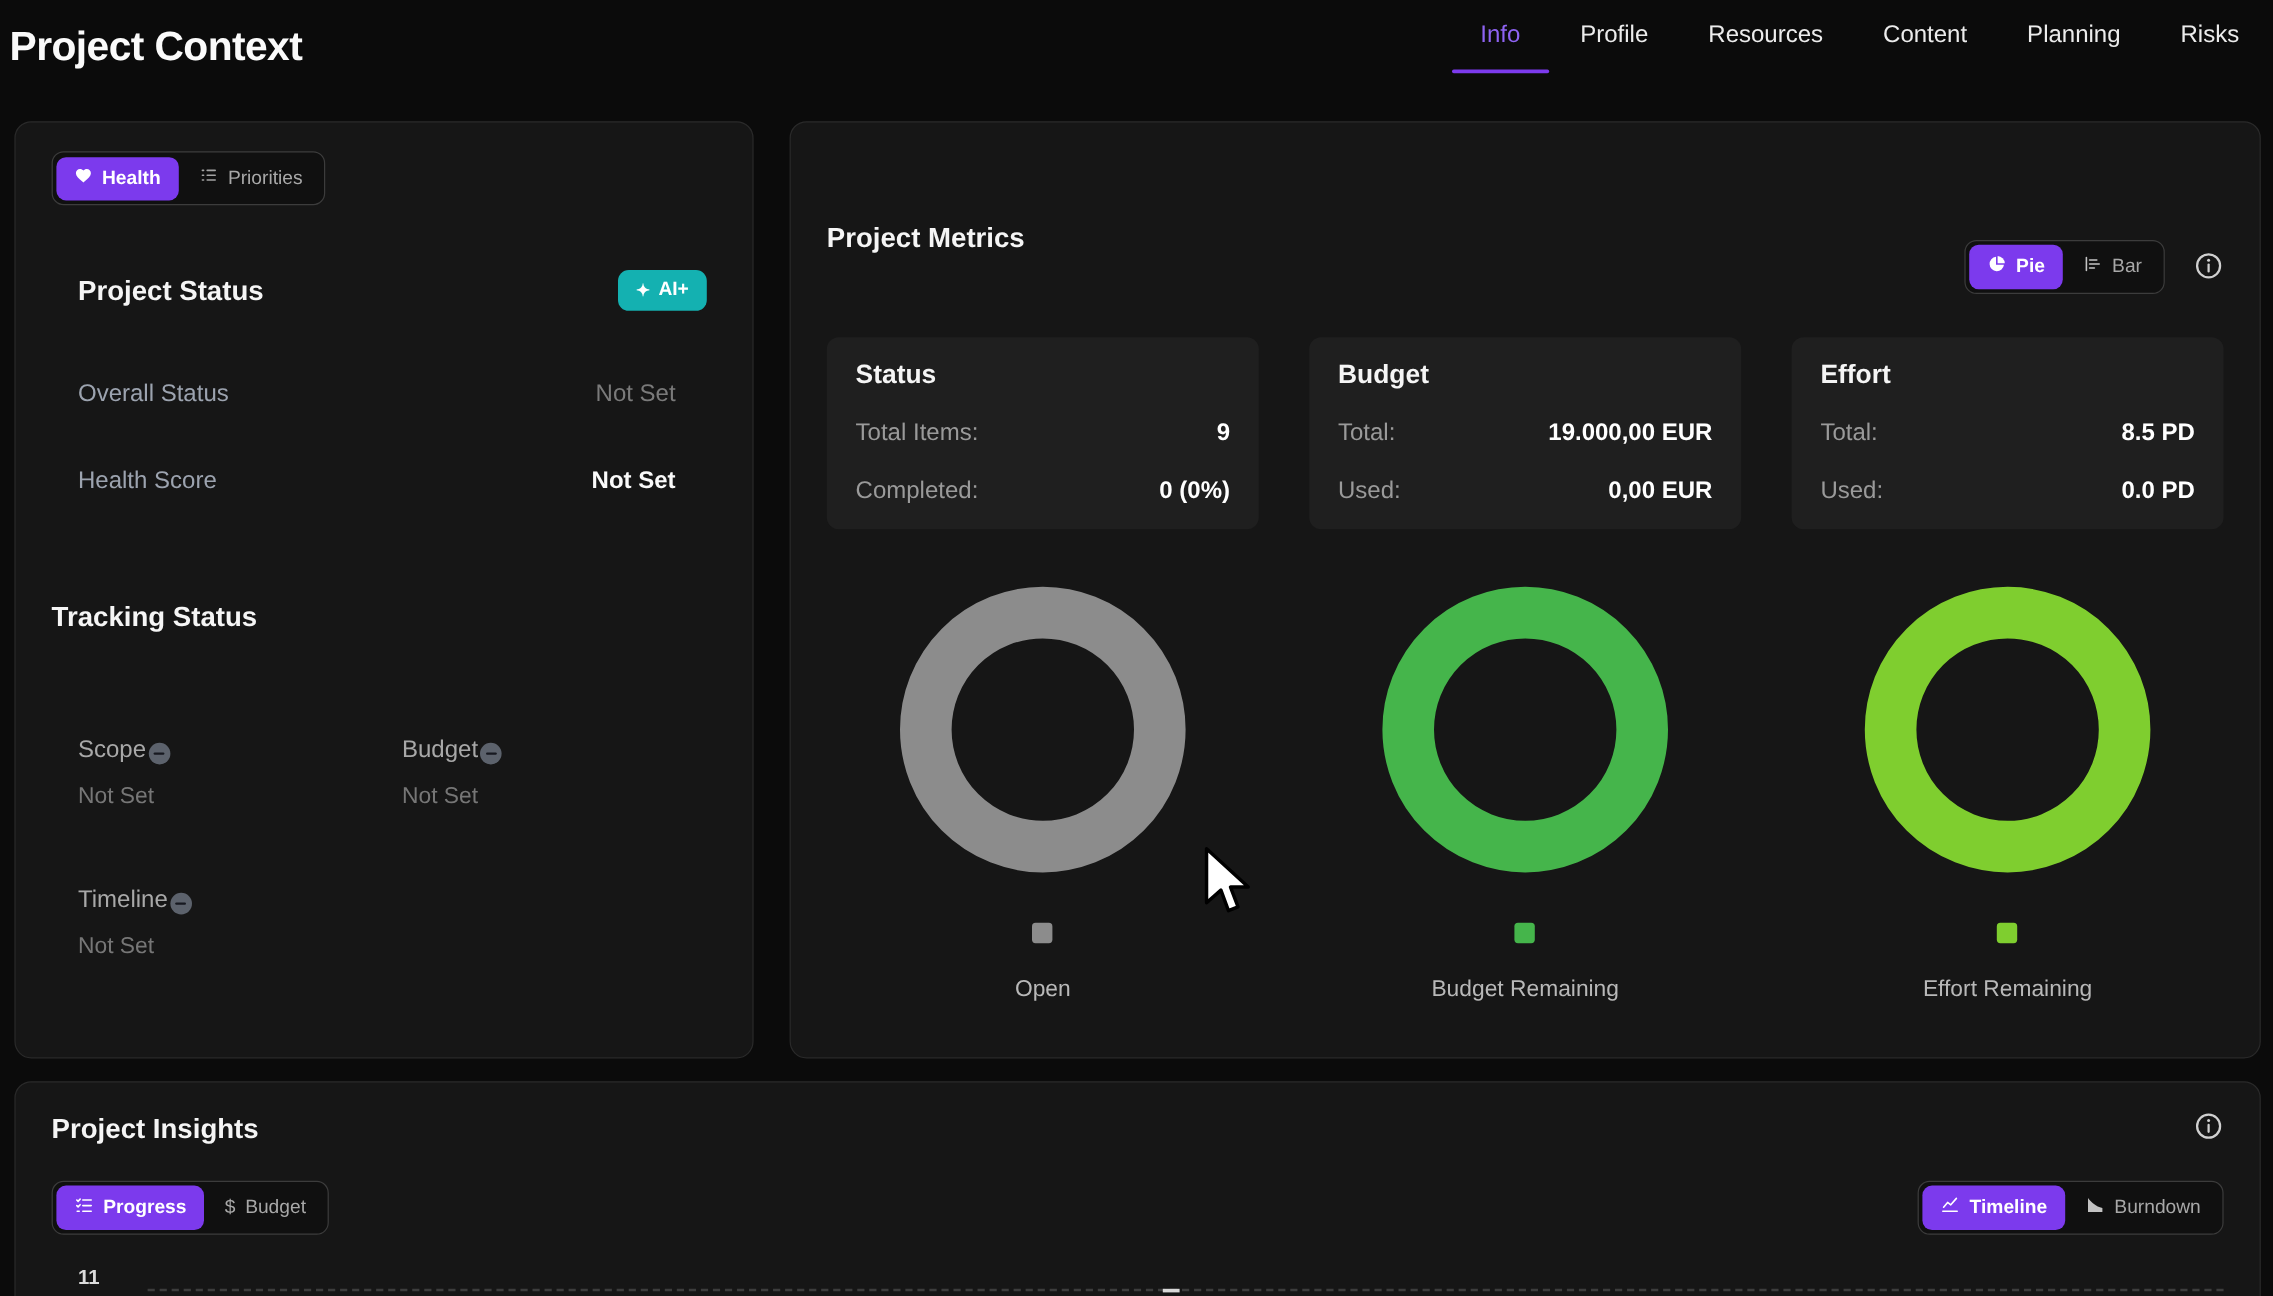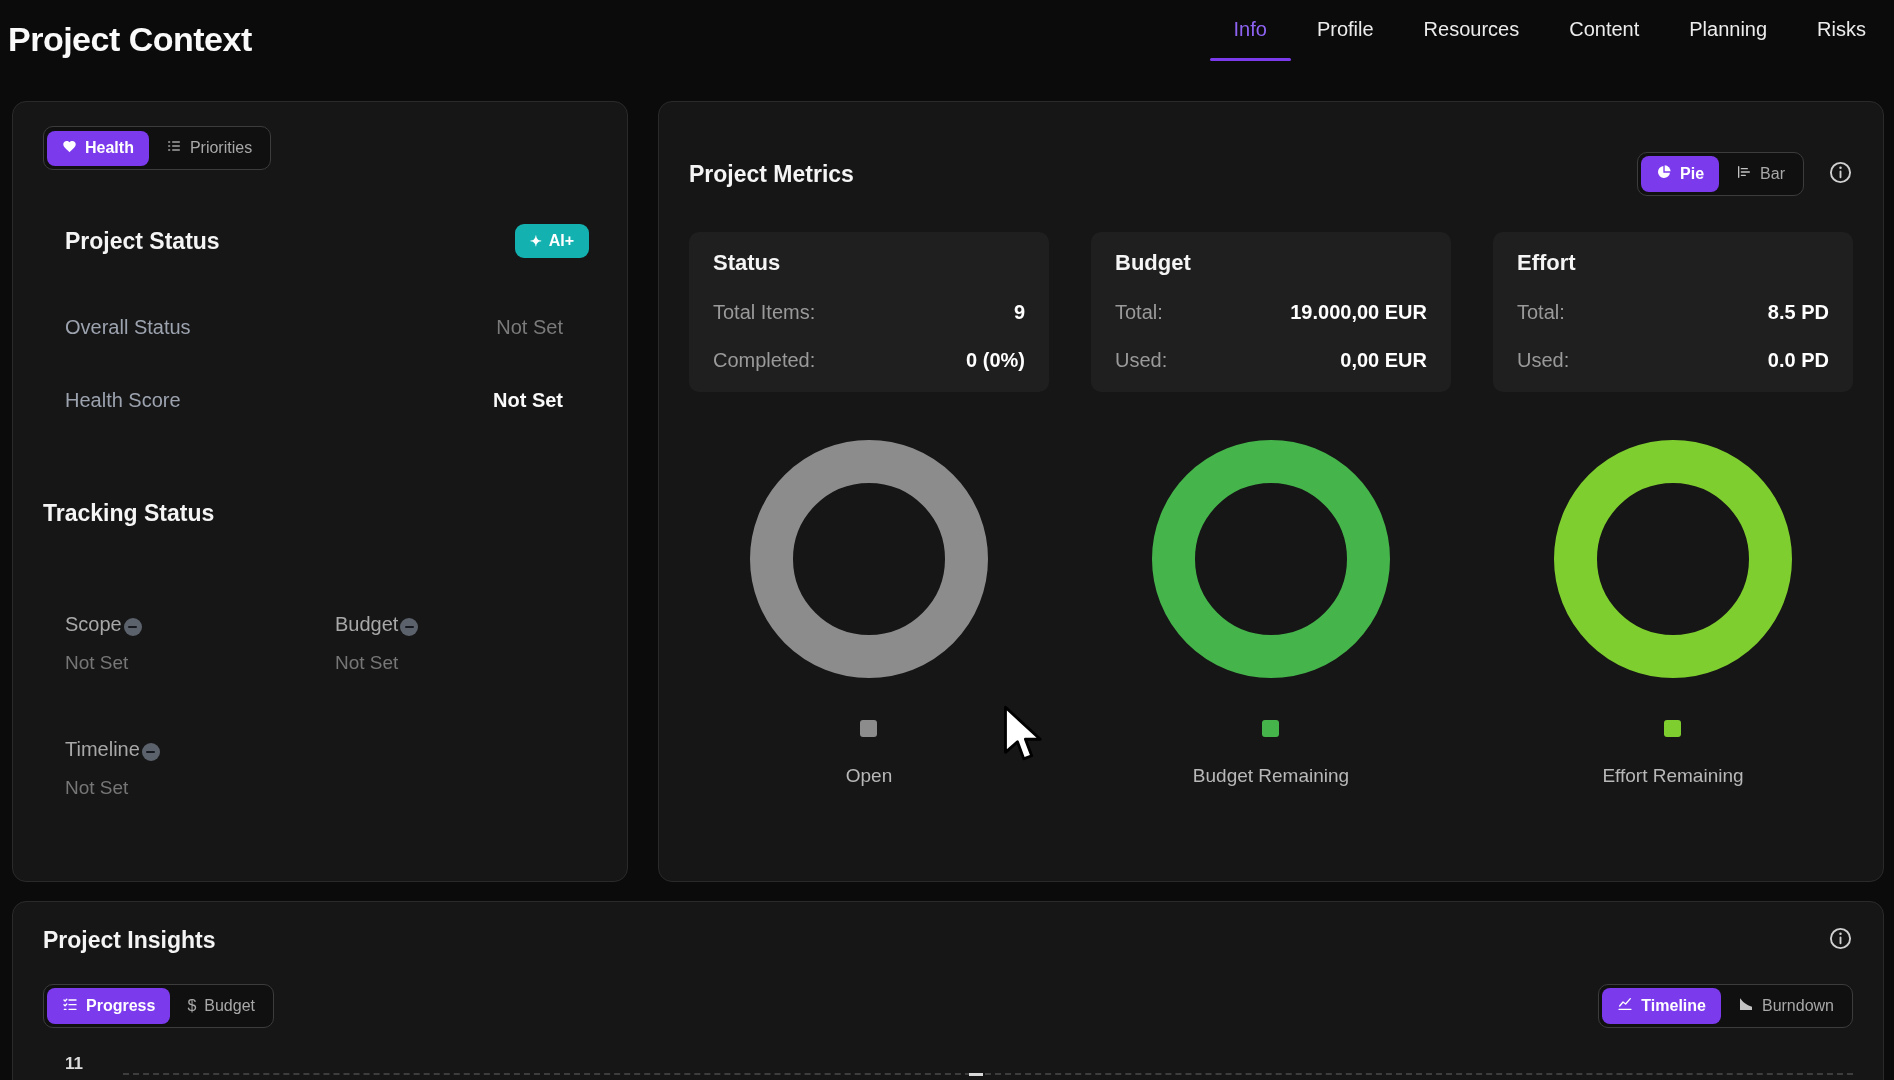--- a/index.html
+++ b/index.html
@@ -65,21 +65,21 @@
   .track-value { color:#767676; font-size:19px; margin-top:16px; }
   .track-item.full { grid-column:1 / span 2; margin-top:64px; }
   .minus-badge {
     width:18px; height:18px; border-radius:50%; background:#5c626c;
     display:inline-flex; align-items:center; justify-content:center; cursor:pointer;
   }
   .minus-badge i { display:block; width:9px; height:2.5px; background:#171920; border-radius:2px; }
 
   
   .metrics-head { display:flex; justify-content:space-between; align-items:center; margin-top:26px; }
-  .metrics-head-right { display:flex; align-items:center; gap:24px; }
+  .metrics-head-right { display:flex; align-items:center; gap:24px;margin-top:48px; }
   .icon-btn { background:none; border:none; padding:0; cursor:pointer; display:inline-flex; }
   .metric-boxes { display:flex; gap:42px; margin-top:36px; }
   .metric-box { flex:1; background:#1f1f1f; border-radius:10px; padding:18px 24px 20px; }
   .metric-title { font-size:22px; font-weight:700; color:#f5f5f5; margin-bottom:16px; }
   .metric-row { display:flex; justify-content:space-between; font-size:20px; margin-top:25px; }
   .metric-row .lbl { color:#9a9a9a; }
   .metric-row .val { color:#ffffff; font-weight:700; }
   .donut-row { display:flex; gap:42px; margin-top:48px; }
   .donut-cell { flex:1; display:flex; flex-direction:column; align-items:center; }
   .donut { width:238px; height:238px; border-radius:50%; border:43px solid #888; }

